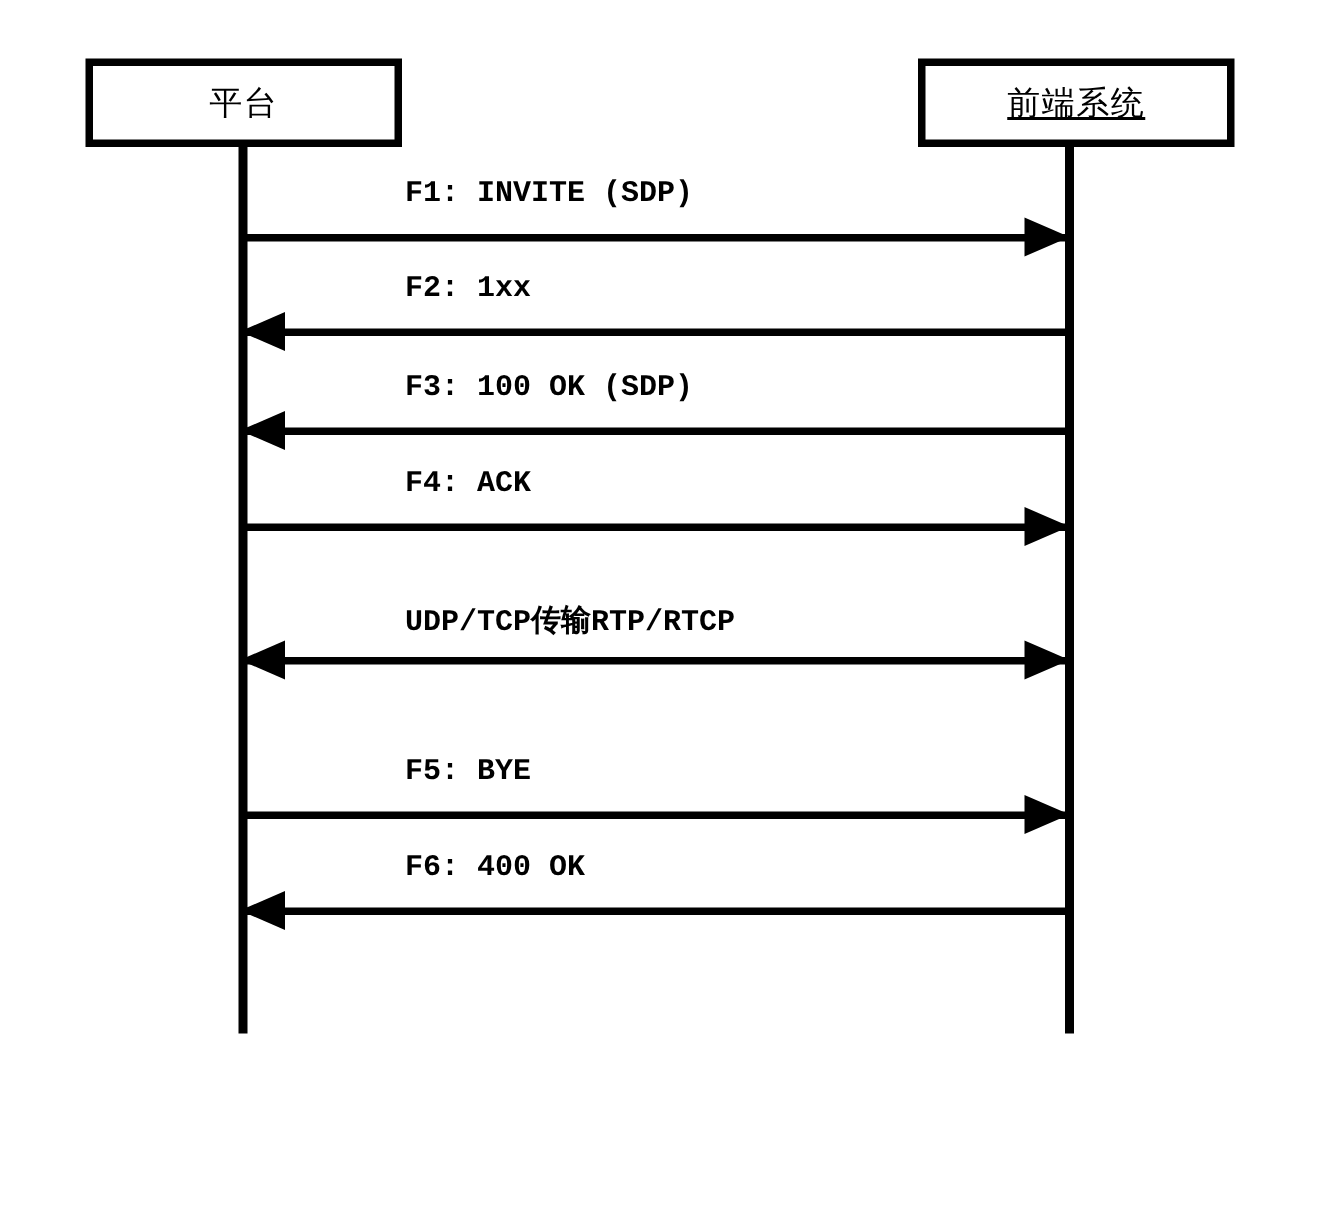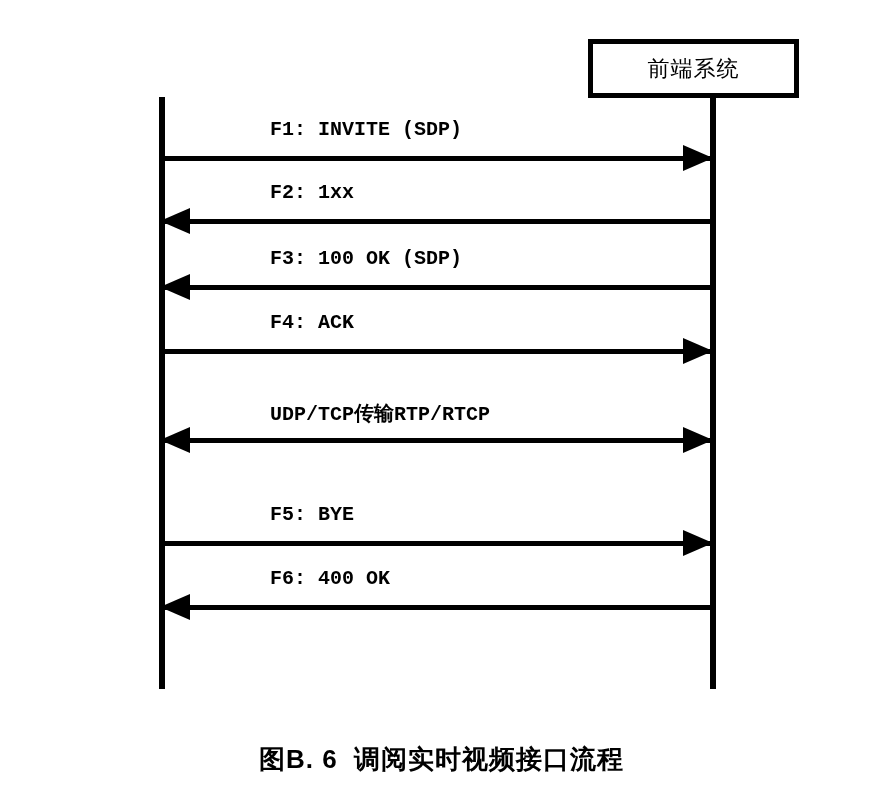--- a/index.html
+++ b/index.html
@@ -24,21 +24,21 @@
     border: 5px solid #000000;
     background: #ffffff;
     display: flex;
     align-items: center;
     justify-content: center;
     font-size: 22px;
     color: #000000;
     letter-spacing: 1px;
   }
   .actor-left  { left: 57px;  }
-  .actor-right { left: 588px; }
+  .actor-right { left: 612px; text-decoration: underline; }
   
   .lifeline {
     position: absolute;
     top: 97px;
     width: 6px;
     height: 592px;
     background: #000000;
   }
   .lifeline-left  { left: 159px; }
   .lifeline-right { left: 710px; }
@@ -89,20 +89,23 @@
     color: #000000;
     white-space: pre;
     letter-spacing: 1px;
   }
 </style>
 </head>
 <body>
 
 <div class="canvas">
 
+  <div class="actor-box actor-left">
+    <span>平台</span>
+  </div>
   <div class="actor-box actor-right">
     <span>前端系统</span>
   </div>
 
   <div class="lifeline lifeline-left"></div>
   <div class="lifeline lifeline-right"></div>
 
   <div class="msg" style="top:158px">
     <div class="msg-label">F1: INVITE (SDP)</div>
     <div class="msg-line"></div>
@@ -139,15 +142,14 @@
     <div class="msg-line"></div>
     <div class="head head-r"></div>
   </div>
 
   <div class="msg" style="top:607px">
     <div class="msg-label">F6: 400 OK</div>
     <div class="msg-line"></div>
     <div class="head head-l"></div>
   </div>
 
-  <div class="caption">图B. 6  调阅实时视频接口流程</div>
 
 </div>
 
 </body></html>

